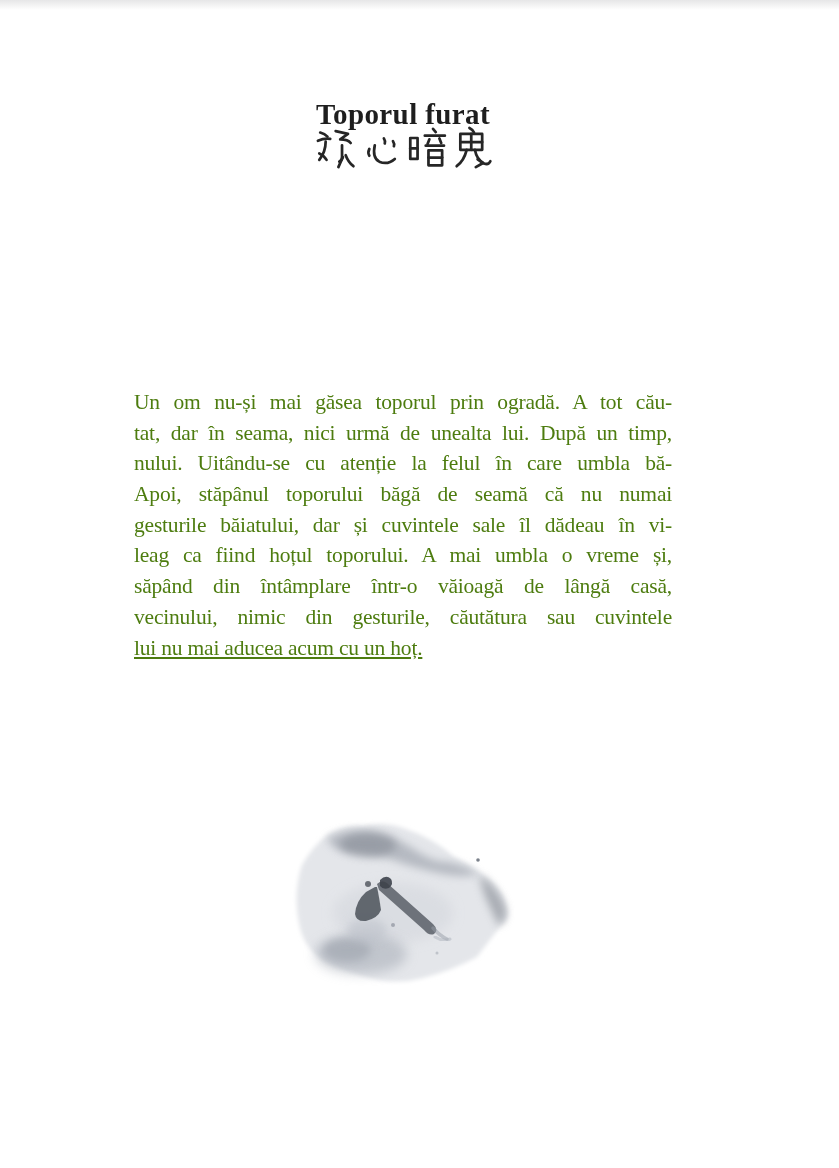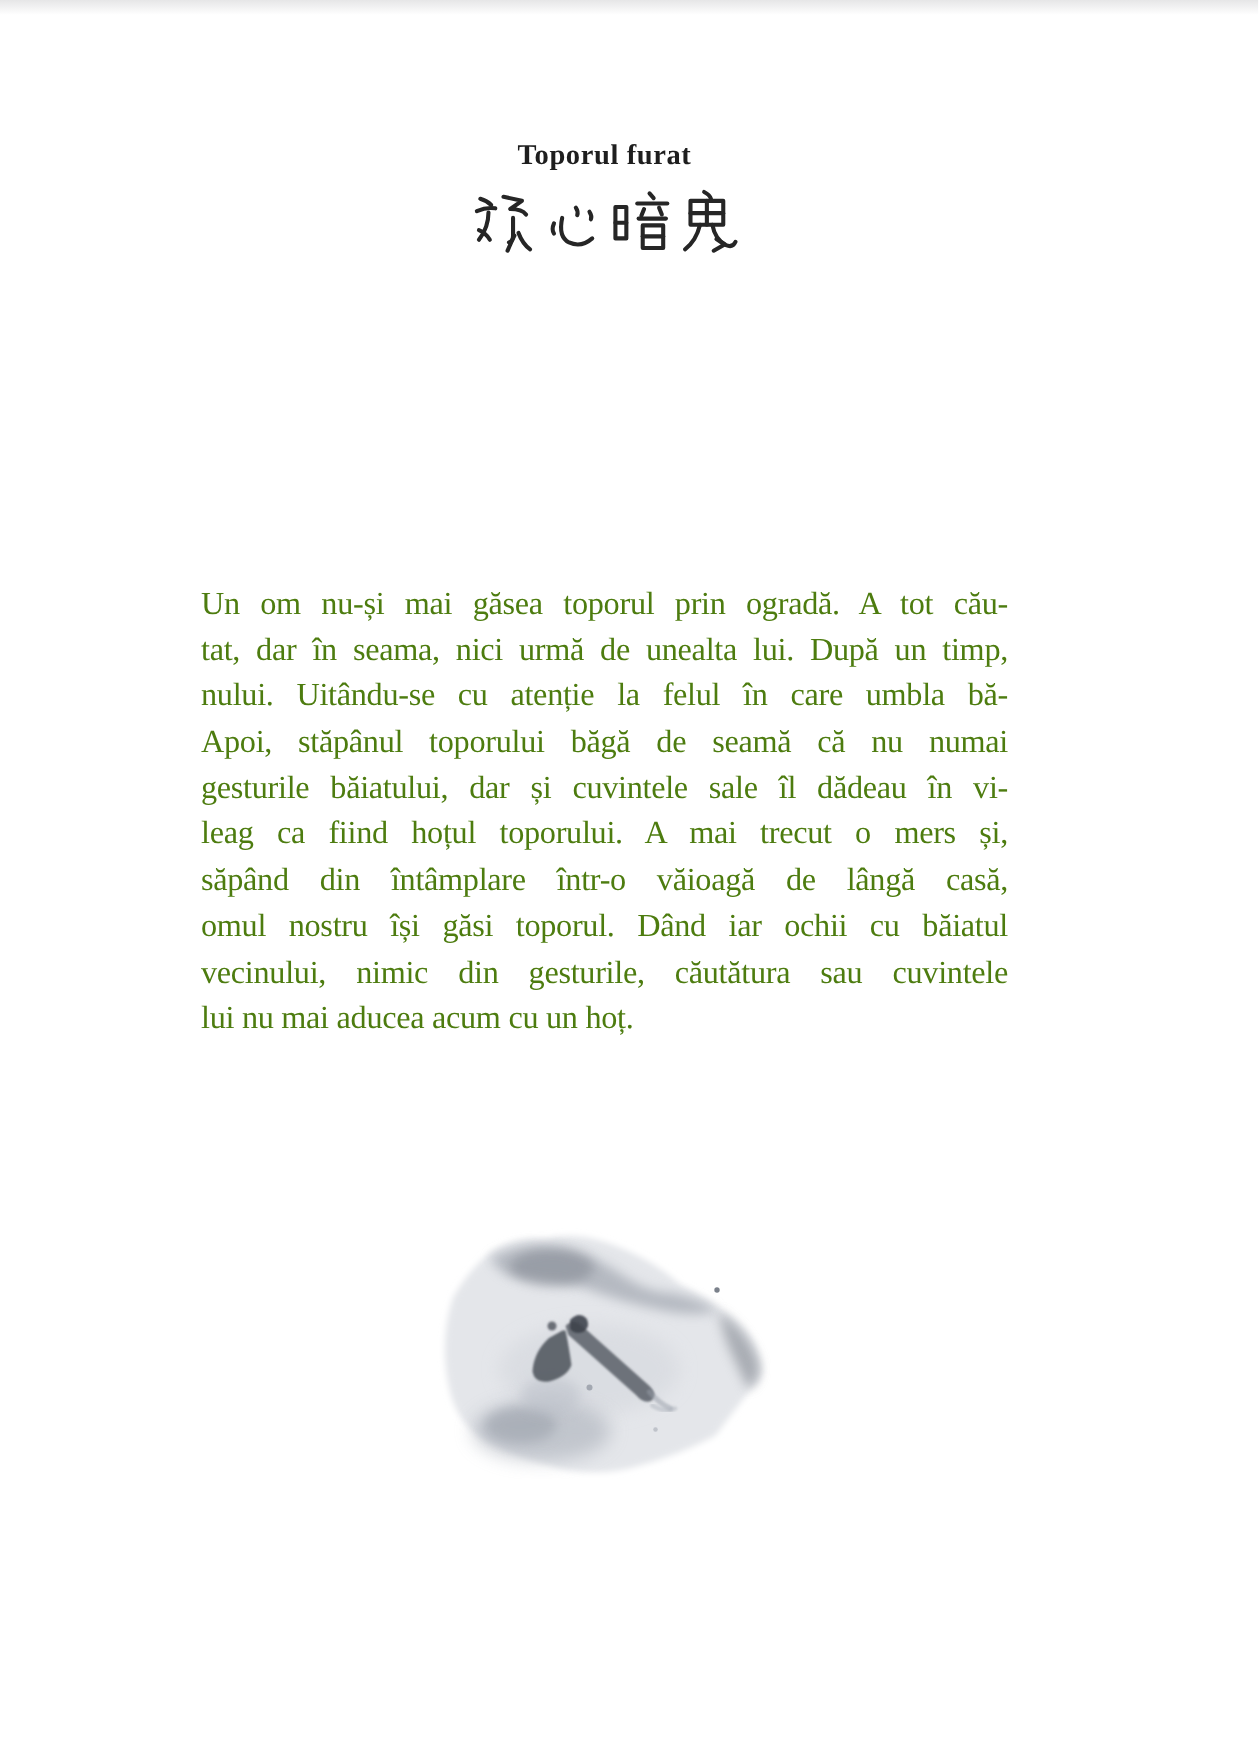--- a/index.html
+++ b/index.html
@@ -17,21 +17,21 @@
     top: 0; left: 0; right: 0;
     height: 10px;
     background: linear-gradient(#e6e6e7, #ffffff);
   }
   .page-title {
     position: absolute;
     top: 81px;
     left: 134px;
     width: 538px;
     text-align: center;
-    font-size: 19px;
+    font-size: 29px;
     line-height: 1;
     letter-spacing: 0.4px;
     color: #1e1e1e;
   }
   .kanji-wrap {
     position: absolute;
     top: 125px;
     left: 134px;
     width: 538px;
     text-align: center;
@@ -50,20 +50,21 @@
   .body-line {
     height: 30.7px;
     overflow: hidden;
     text-align: justify;
     text-align-last: justify;
     white-space: normal;
   }
   .body-line.last {
     text-align: left;
     text-align-last: left;
+    text-decoration: underline;
   }
   .illustration {
     position: absolute;
     top: 818px;
     left: 283px;
     width: 234px;
     height: 168px;
   }
 </style>
 </head>
@@ -114,23 +115,22 @@
       </g>
     </svg>
   </div>
 
   <div class="body-text">
     <div class="body-line">Un om nu-și mai găsea toporul prin ogradă. A tot cău-</div>
     <div class="body-line">tat, dar în seama, nici urmă de unealta lui. După un timp,</div>
     <div class="body-line">nului. Uitându-se cu atenție la felul în care umbla bă-</div>
     <div class="body-line">Apoi, stăpânul toporului băgă de seamă că nu numai</div>
     <div class="body-line">gesturile băiatului, dar și cuvintele sale îl dădeau în vi-</div>
-    <div class="body-line">leag ca fiind hoțul toporului. A mai trecut o mers și,</div>
+    <div class="body-line">leag ca fiind hoțul toporului. A mai umbla o vreme și,</div>
     <div class="body-line">săpând din întâmplare într-o văioagă de lângă casă,</div>
-    <div class="body-line">omul nostru își găsi toporul. Dând iar ochii cu băiatul</div>
     <div class="body-line">vecinului, nimic din gesturile, căutătura sau cuvintele</div>
     <div class="body-line last">lui nu mai aducea acum cu un hoț.</div>
   </div>
 
   <div class="illustration" role="img" aria-label="ink wash painting of an axe">
     <svg width="234" height="168" viewBox="0 0 234 168">
       <defs>
         <filter id="b1" x="-30%" y="-30%" width="160%" height="160%">
             <feGaussianBlur stdDeviation="2"></feGaussianBlur>
           </filter>

